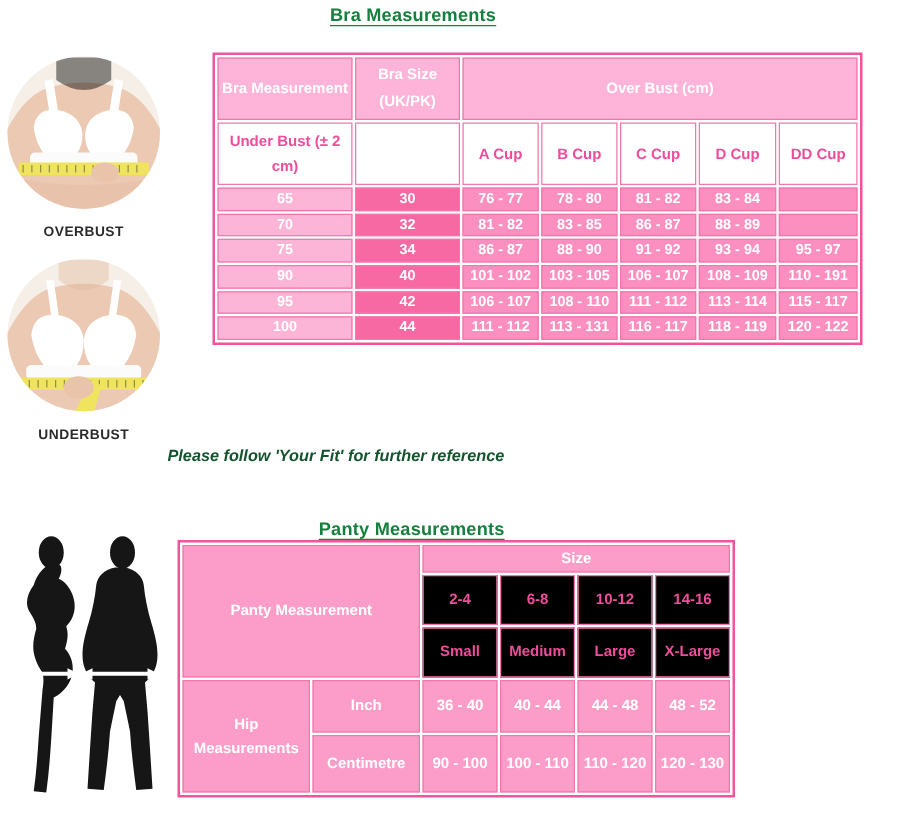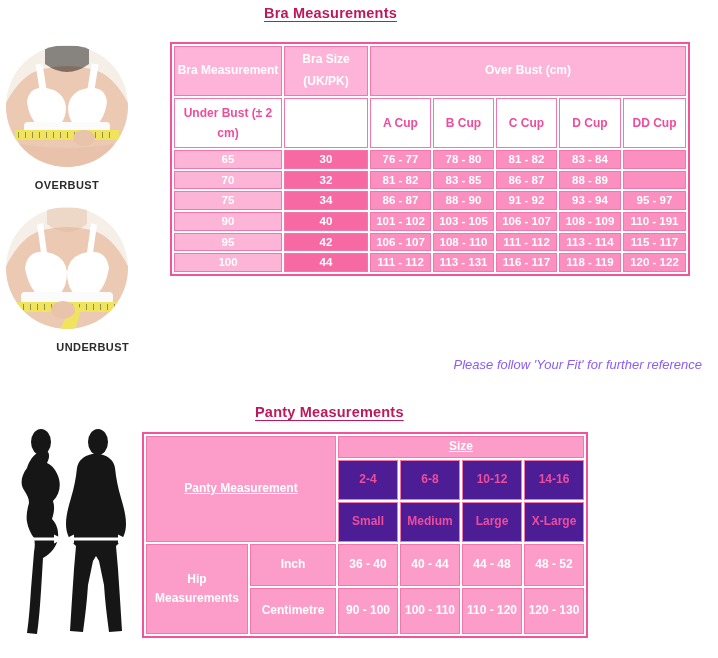--- a/index.html
+++ b/index.html
@@ -9,53 +9,53 @@
     --pink-light:#FCB4D7;
     --pink-mid:#FA8FC0;
     --pink-dark:#F769A3;
     --pink-panty:#FB9DC8;
     --pink-text:#EE4D9B;
   }
   *{box-sizing:border-box;margin:0;padding:0;}
   body{background:#fff;font-family:"Liberation Sans",sans-serif;}
   .canvas{position:relative;width:718px;height:658px;background:#fff;overflow:hidden;}
 
-  .title{position:absolute;font-size:14.5px;font-weight:bold;color:#be185d;
+  .title{position:absolute;font-size:14.5px;font-weight:bold;color:#15803d;
          text-decoration:underline;text-underline-offset:3px;letter-spacing:.2px;}
   #bra-title{left:264px;top:5px;}
-  #panty-title{left:255px;top:404px;text-decoration:underline;}
-  .note{position:absolute;left:134px;top:357px;width:568px;text-align:right;
-        font-size:13px;font-weight:normal;font-style:italic;color:#8b5cf6;}
+  #panty-title{left:255px;top:416px;text-decoration:underline;}
+  .note{position:absolute;left:134px;top:357px;width:568px;text-align:left;
+        font-size:13px;font-weight:bold;font-style:italic;color:#14532d;}
 
   table{position:absolute;border-collapse:separate;border-spacing:2px;
         background:#fff;border:2px solid var(--tbl-outer);table-layout:fixed;}
   td{border:1px solid var(--tbl-border);text-align:center;vertical-align:middle;
      font-weight:bold;font-size:11.5px;line-height:1.45;overflow:hidden;}
 
   #bra-table{left:134px;top:42px;margin-left:36px;}
   #bra-table td{color:#fff;}
   #bra-table .c-hdr{background:var(--pink-header);height:50px;font-size:12px;line-height:1.8;}
   #bra-table .c-white{background:#fff;color:var(--pink-text);height:50px;font-size:12px;line-height:1.7;}
   #bra-table .c-ub{background:var(--pink-light);height:18px;}
   #bra-table .c-size{background:var(--pink-dark);height:18px;}
   #bra-table .c-val{background:var(--pink-mid);height:18px;}
 
   #panty-table{left:142px;top:432px;}
   #panty-table .p-pink{background:var(--pink-panty);color:#fff;font-size:12px;}
-  #panty-table .p-white{background:#4c1d95;color:var(--pink-text);font-size:12px;}
-  #panty-table .r-size td{height:22px;text-decoration:underline;}
+  #panty-table .p-white{background:#000000;color:var(--pink-text);font-size:12px;}
+  #panty-table .r-size td{height:22px;}
   #panty-table .r-num td{height:40px;}
   #panty-table .r-name td{height:40px;}
   #panty-table .r-inch td{height:42px;}
   #panty-table .r-cm td{height:46px;}
   #panty-table .big{line-height:1.6;}
 
   .fig{position:absolute;width:124px;text-align:center;}
   #fig-overbust{left:5px;top:44px;}
-  #fig-underbust{left:5px;top:206px;text-align:right;}
+  #fig-underbust{left:5px;top:206px;}
   .fig-label{margin-top:7px;font-size:11px;font-weight:600;color:#2b2b2b;letter-spacing:.4px;}
   #silhouette{position:absolute;left:6px;top:427px;}
 </style>
 </head>
 <body>
 
 <div class="canvas">
 
   <div class="title" id="bra-title">Bra Measurements</div>
 

